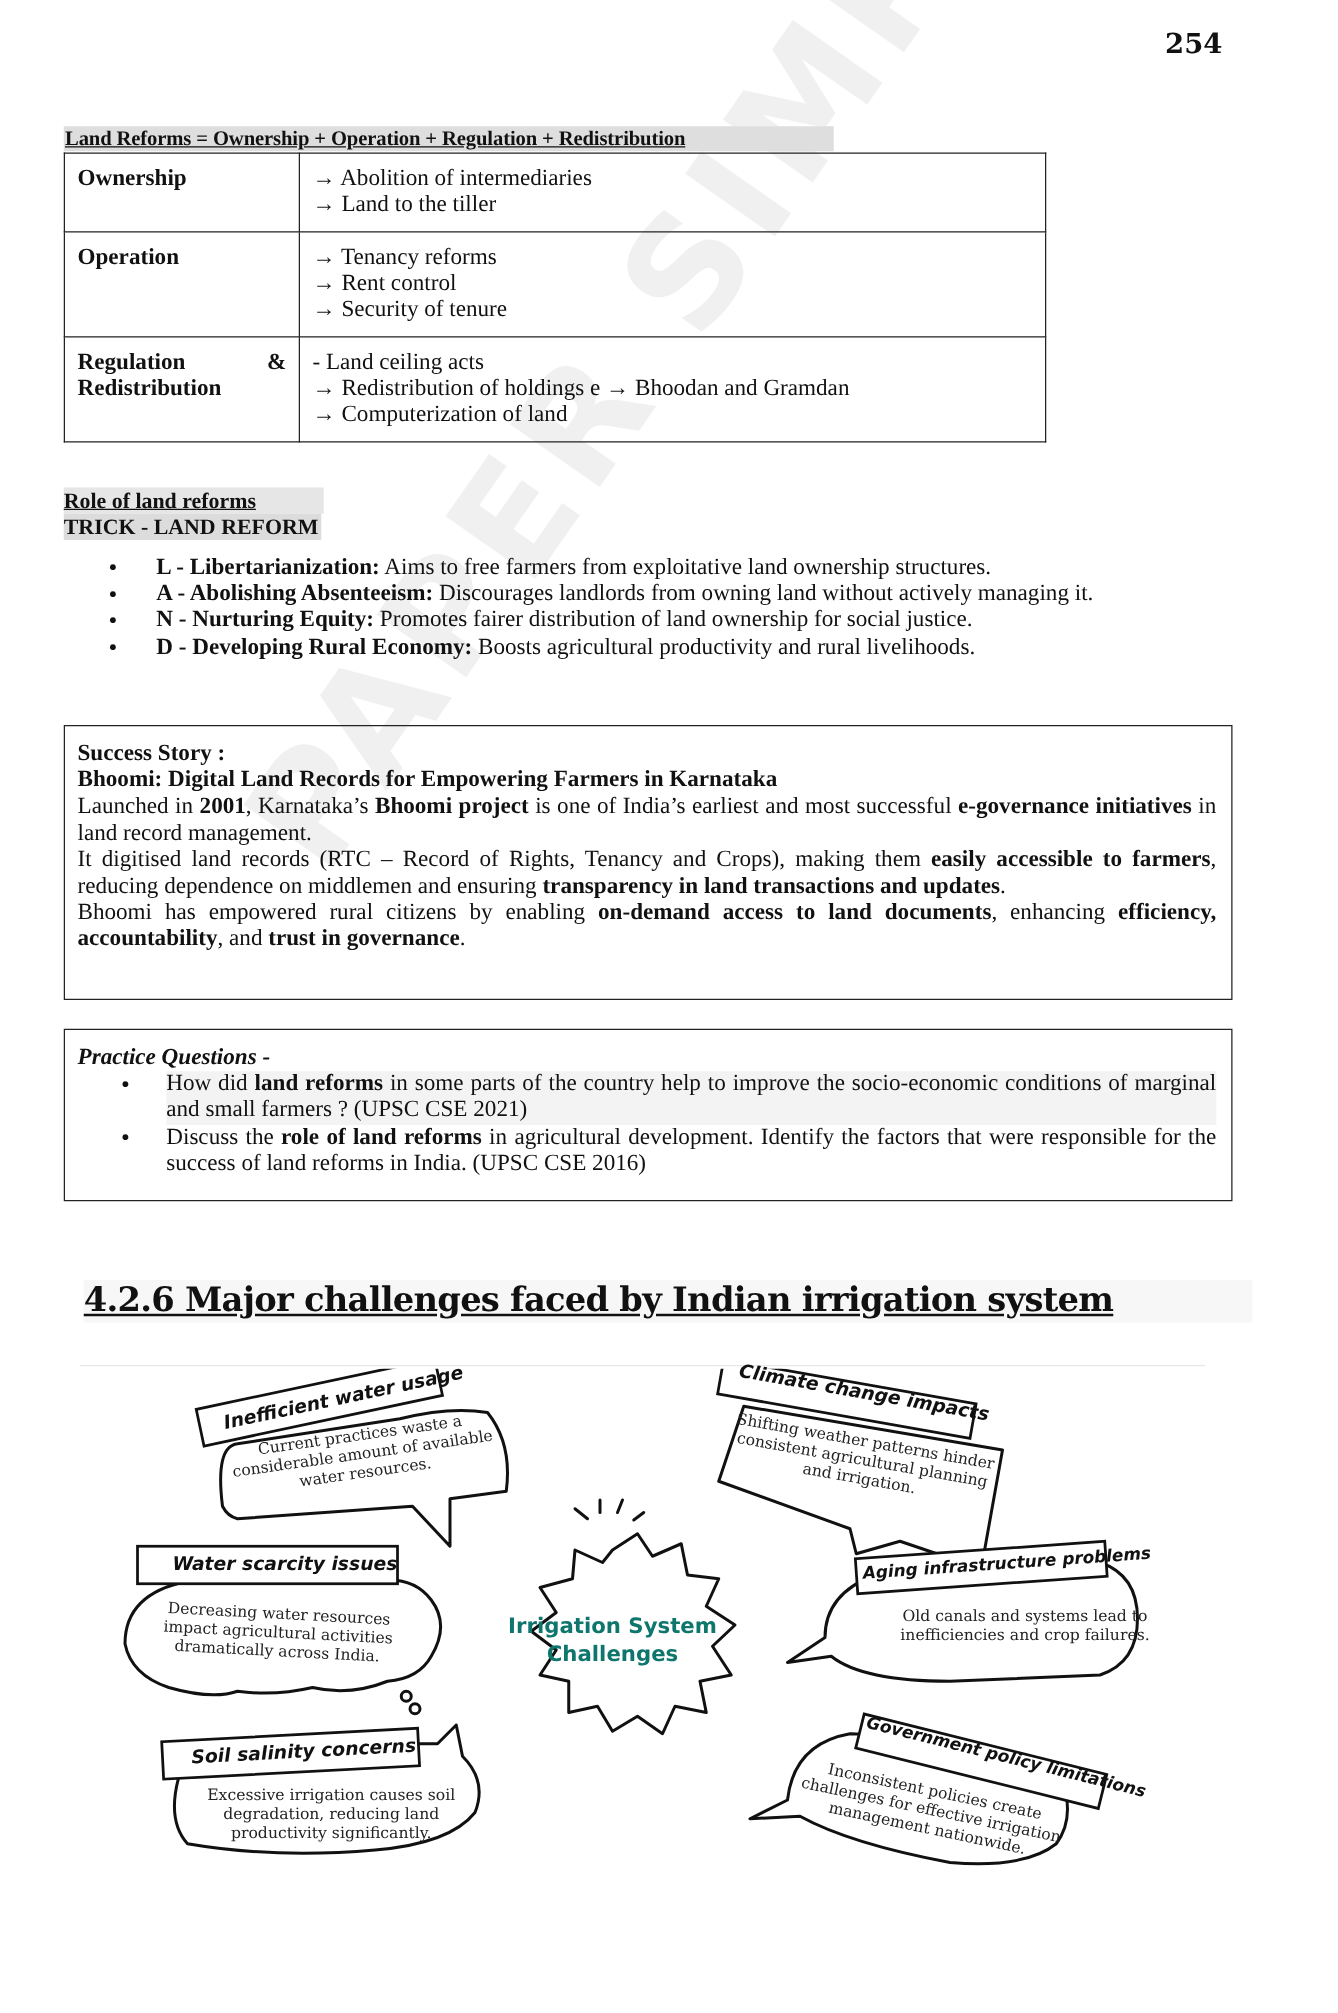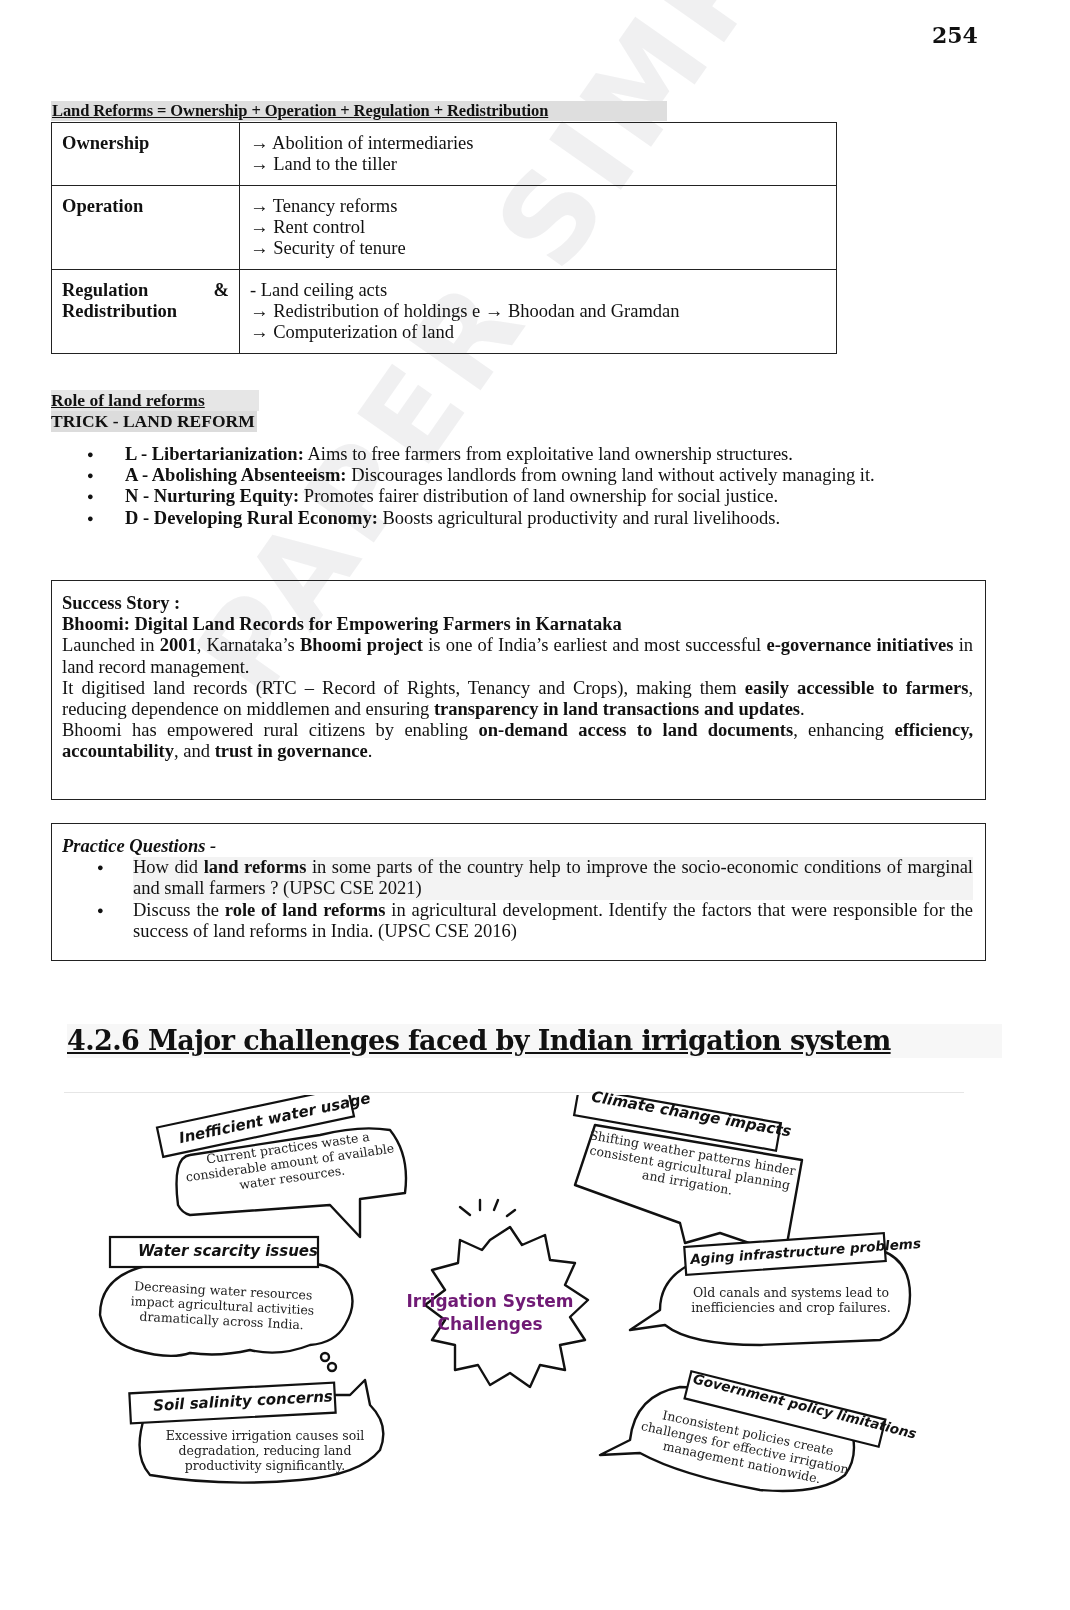--- a/index.html
+++ b/index.html
@@ -40,21 +40,21 @@
                font-weight: bold; text-decoration: underline; background: #f7f7f7;
                font-family: "DejaVu Serif", serif; letter-spacing: -0.6px; line-height: 34px; }
   .divider { position: absolute; left: 64px; top: 1092px; width: 900px; height: 1px; background: #e6e6e6; }
   .diagram { position: absolute; left: 60px; top: 1095px; width: 920px; height: 470px; }
   .diagram svg { position: absolute; left: 0; top: 0; }
   .card-title { position: absolute; font-family: "DejaVu Sans", sans-serif; font-style: italic; font-weight: bold;
                 font-size: 15px; white-space: nowrap; color: #111; }
   .card-body { position: absolute; font-family: "DejaVu Serif", serif; font-size: 12.5px; text-align: center;
                line-height: 15px; color: #222; }
   .center-label { position: absolute; left: 345px; top: 195px; width: 170px; text-align: center;
-                  font-family: "DejaVu Sans", sans-serif; font-weight: bold; font-size: 17px; line-height: 23px; color: #701a75; }
+                  font-family: "DejaVu Sans", sans-serif; font-weight: bold; font-size: 17px; line-height: 23px; color: #0f766e; }
 </style>
 </head>
 <body>
 
 <div class="watermark">PAPER SIMPLIFIED</div>
 
 <div class="page-num">254</div>
 
 <div class="eq-title">Land Reforms = Ownership + Operation + Regulation + Redistribution</div>
 
@@ -187,21 +187,21 @@
     <div>impact agricultural activities</div>
     <div>dramatically across India.</div>
   </div>
 
   <div class="center-label">
     <div>Irrigation System</div>
     <div>Challenges</div>
   </div>
 
   <div class="card-title" style="left:630px;top:148px;font-size:13.5px;transform:rotate(-4deg);">Aging infrastructure problems</div>
-  <div class="card-body" style="left:616px;top:190px;width:230px;">
+  <div class="card-body" style="left:645px;top:190px;width:230px;">
     <div>Old canals and systems lead to</div>
     <div>inefficiencies and crop failures.</div>
   </div>
 
   <div class="card-title" style="left:93px;top:297px;transform:rotate(-3deg);">Soil salinity concerns</div>
   <div class="card-body" style="left:95px;top:333px;width:220px;">
     <div>Excessive irrigation causes soil</div>
     <div>degradation, reducing land</div>
     <div>productivity significantly.</div>
   </div>

